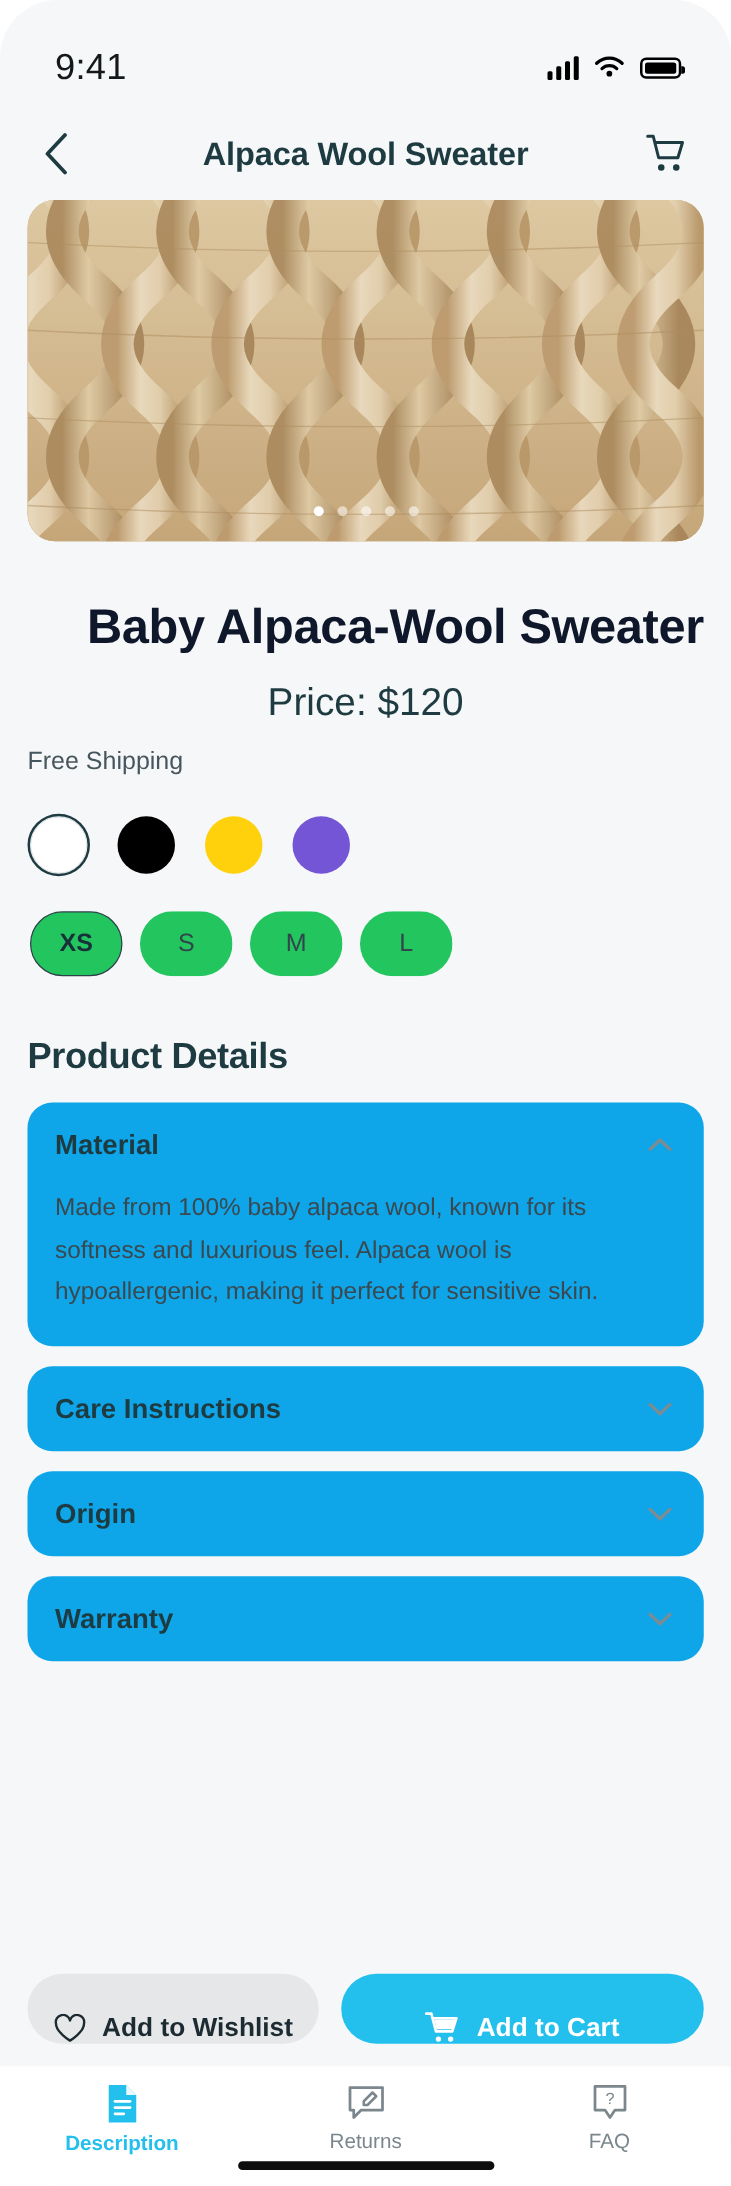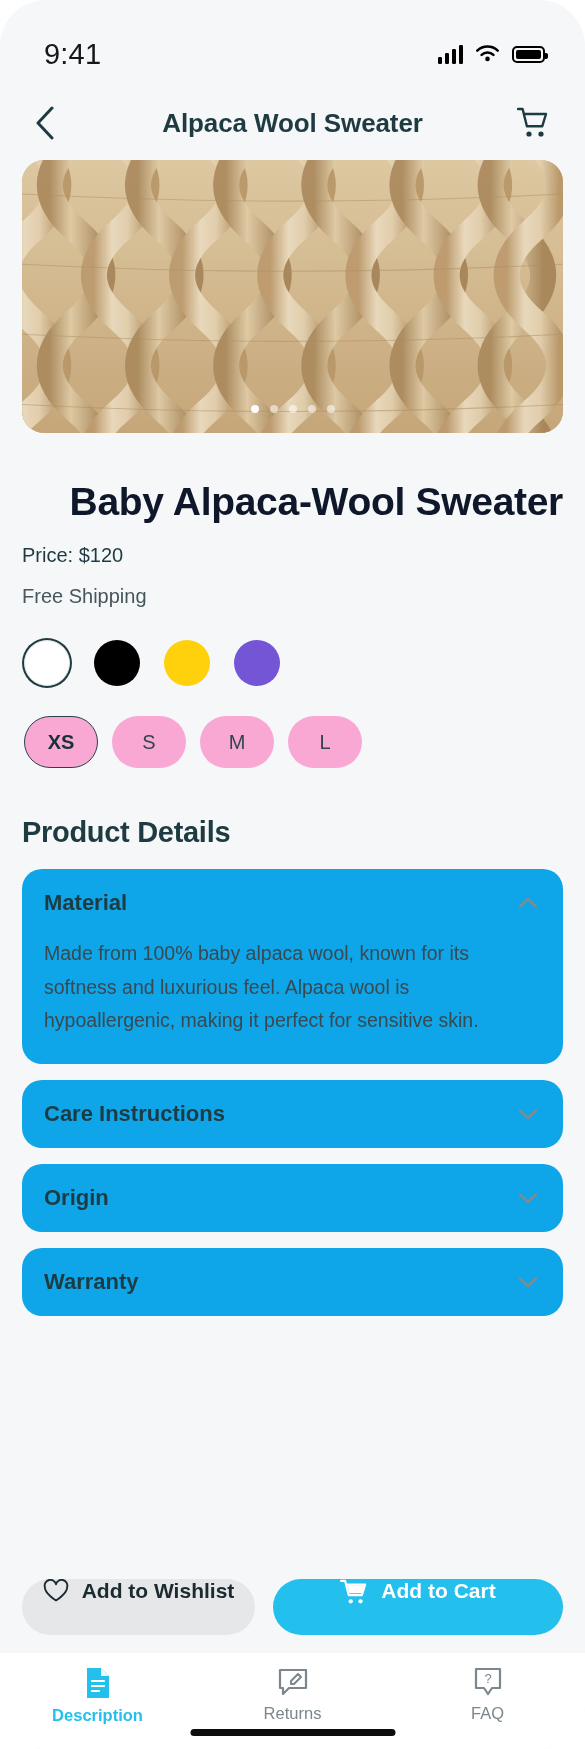--- a/index.html
+++ b/index.html
@@ -143,23 +143,24 @@
   .prod-title {
     margin-top: 47px;
     font-size: 39px;
     font-weight: 700;
     color: #0f172a;
     letter-spacing: -0.3px;
     text-align: right;
   }
   .prod-price {
     margin-top: 20px;
-    font-size: 20px;
+    font-size: 31px;
     font-weight: 400;
     color: #1d3b41;
+    text-align: center;
   }
   .prod-ship {
     margin-top: 18px;
     font-size: 20px;
     color: #46565c;
   }
 
   
   .colors {
     display: flex;
@@ -188,21 +189,21 @@
   
   .sizes {
     display: flex;
     gap: 14px;
     margin-top: 30px;
     padding-left: 2px;
   }
   .size {
     width: 74px; height: 52px;
     border-radius: 26px;
-    background: #f9a8d4;
+    background: #22c55e;
     display: flex;
     align-items: center;
     justify-content: center;
     font-size: 20px;
     color: #31454b;
     cursor: pointer;
     border: 1.5px solid transparent;
   }
   .size.sel {
     border-color: #2c4249;
@@ -250,21 +251,21 @@
   .actions {
     flex: 0 0 auto;
     display: flex;
     gap: 18px;
     padding: 16px 22px 18px 22px;
   }
   .btn {
     height: 56px;
     border-radius: 28px;
     display: flex;
-    align-items: flex-start;
+    align-items: flex-end;
     justify-content: center;
     gap: 13px;
     font-size: 21px;
     font-weight: 700;
     cursor: pointer;
     border: none;
     font-family: "Liberation Sans", sans-serif;
   }
   .btn-wish {
     flex: 0 0 233px;

